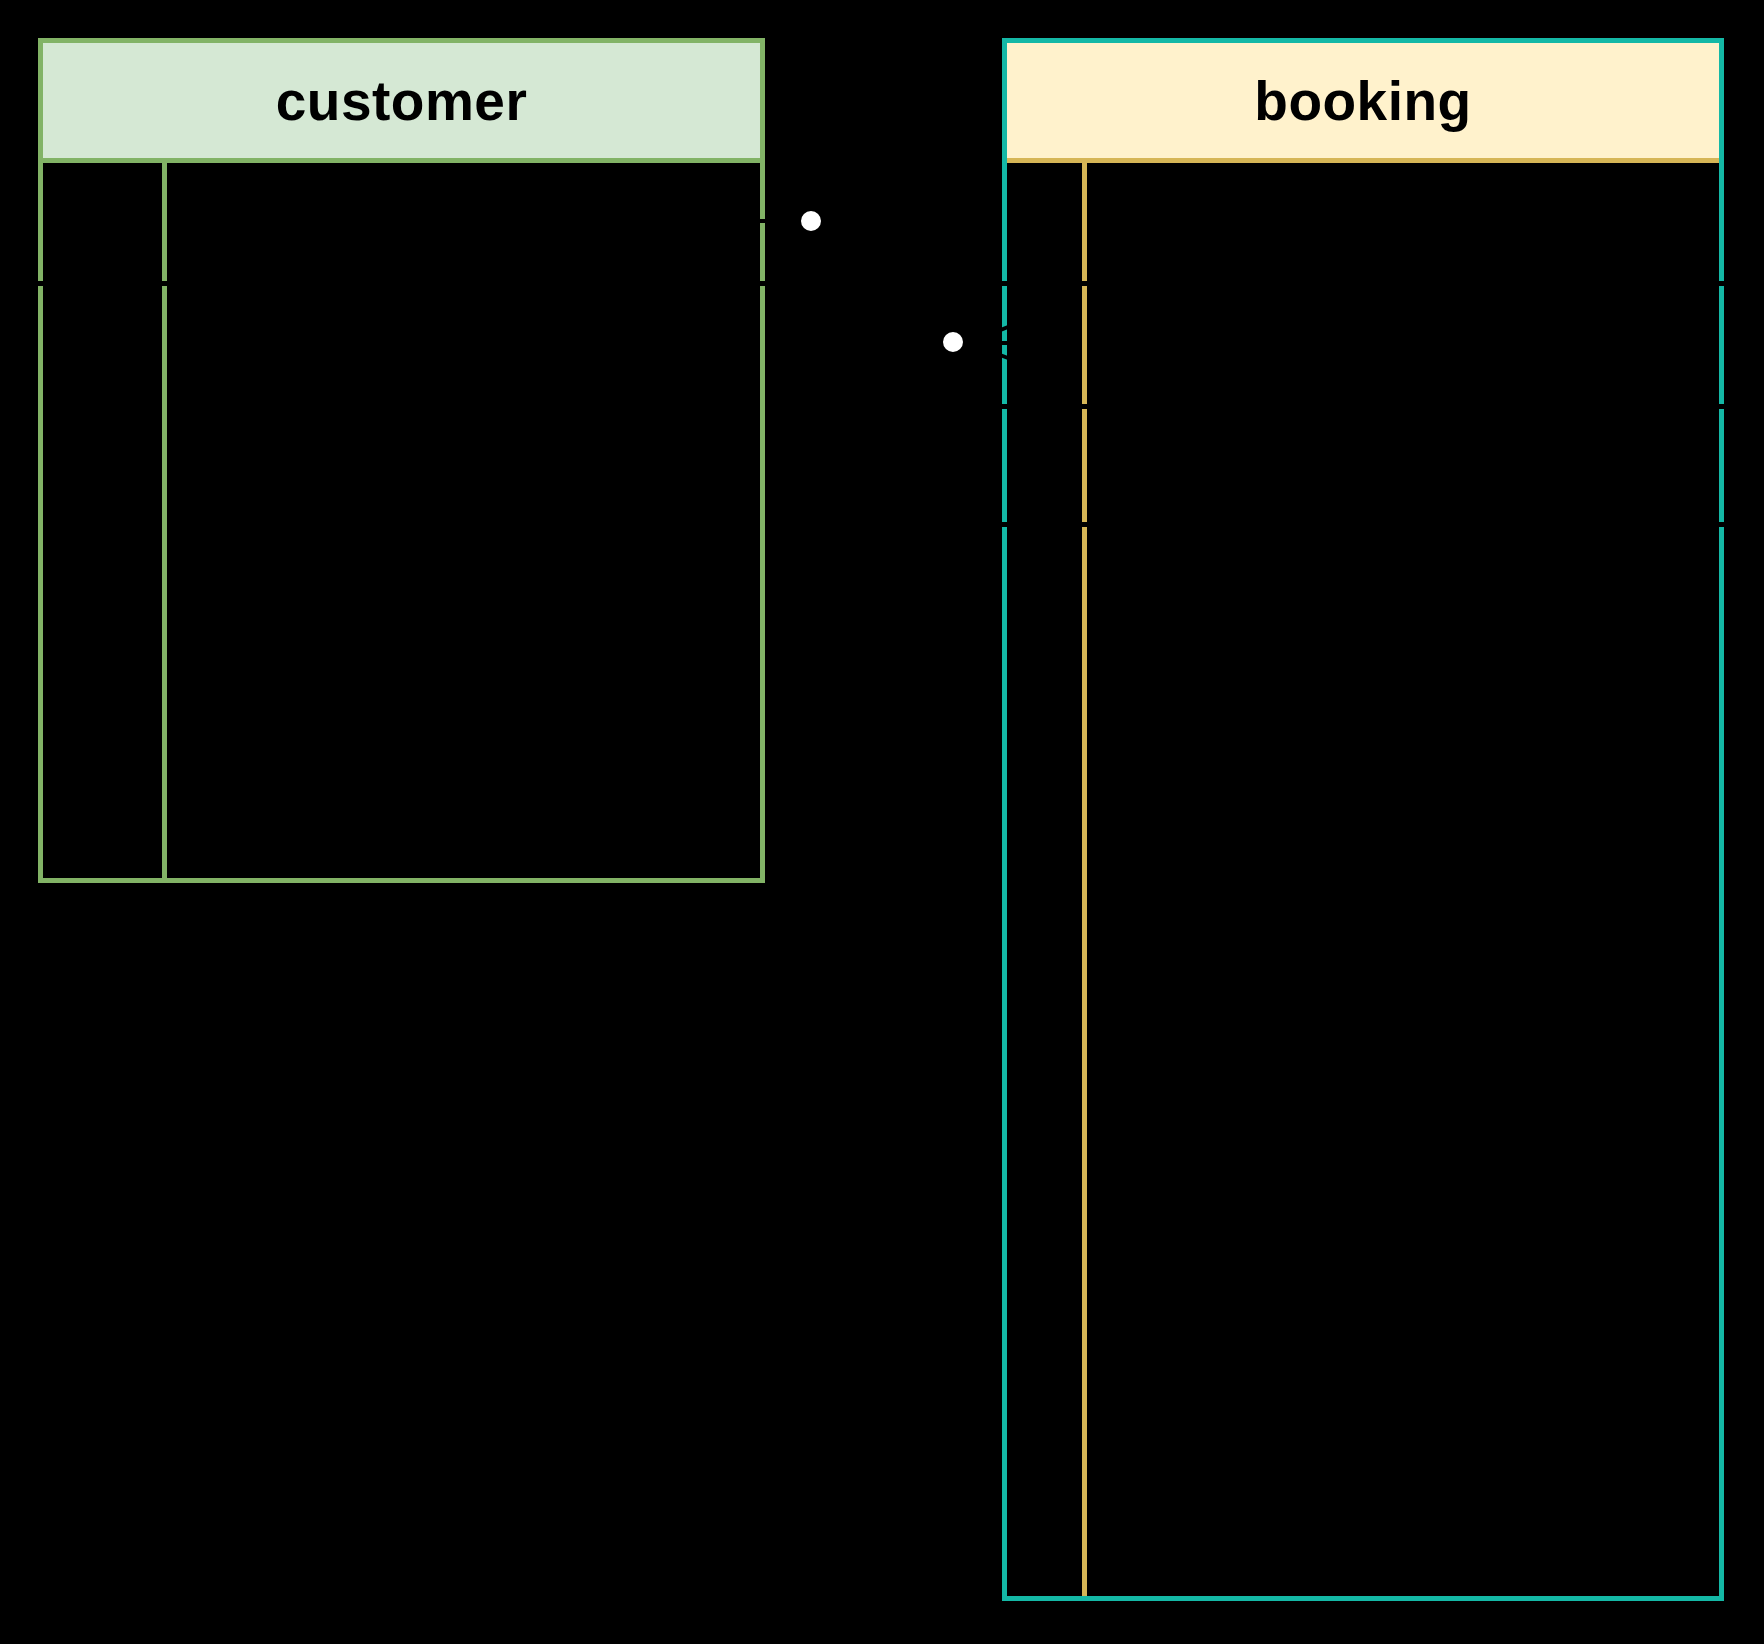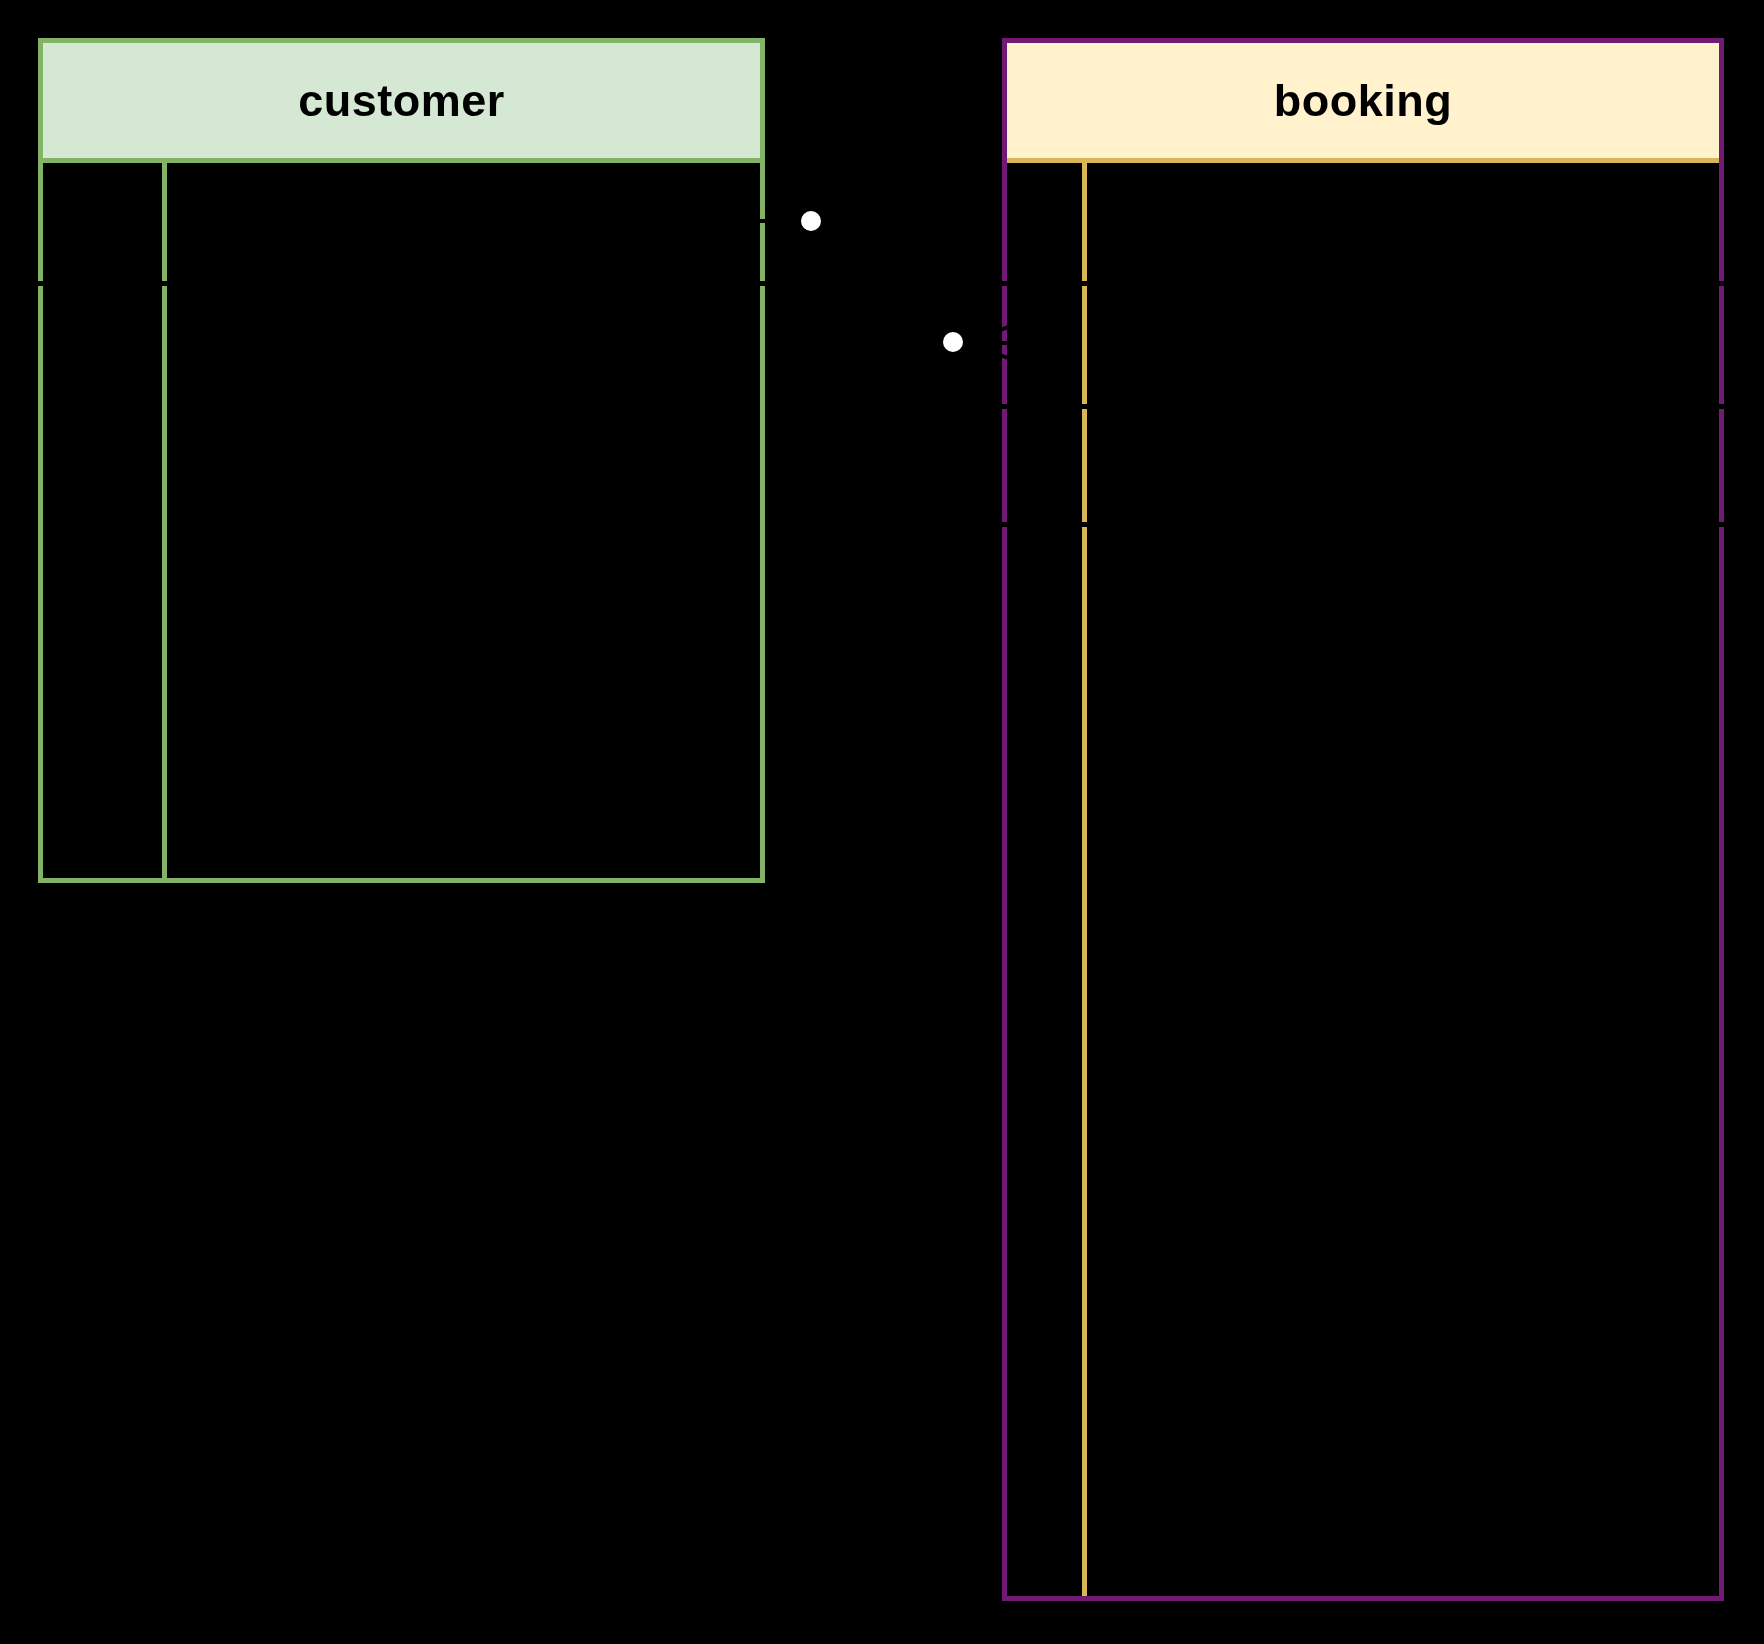--- a/index.html
+++ b/index.html
@@ -28,41 +28,41 @@
     top: 38px;
     width: 727px;
     height: 845px;
     border: 5px solid #82b366;
   }
   .entity-booking {
     left: 1002px;
     top: 38px;
     width: 722px;
     height: 1563px;
-    border: 5px solid #701a75;
+    border: 5px solid #14b8a6;
   }
   .entity-header {
     position: relative;
     box-sizing: content-box;
     height: 115px;
     display: flex;
     align-items: center;
     justify-content: center;
     z-index: 2;
   }
   .entity-customer .entity-header {
     background: #d5e8d4;
     border-bottom: 5px solid #82b366;
   }
   .entity-booking .entity-header {
     background: #fff2cc;
     border-bottom: 5px solid #d6b656;
   }
   .entity-title {
-    font-size: 45px;
+    font-size: 55px;
     font-weight: bold;
     color: #000000;
     letter-spacing: 0.5px;
   }
   .col-divider {
     position: absolute;
     top: 120px;
     bottom: 0;
     width: 5px;
     z-index: 2;

